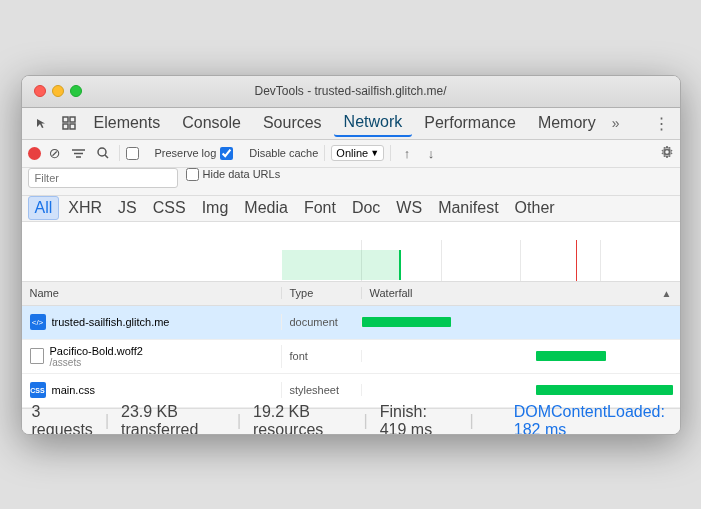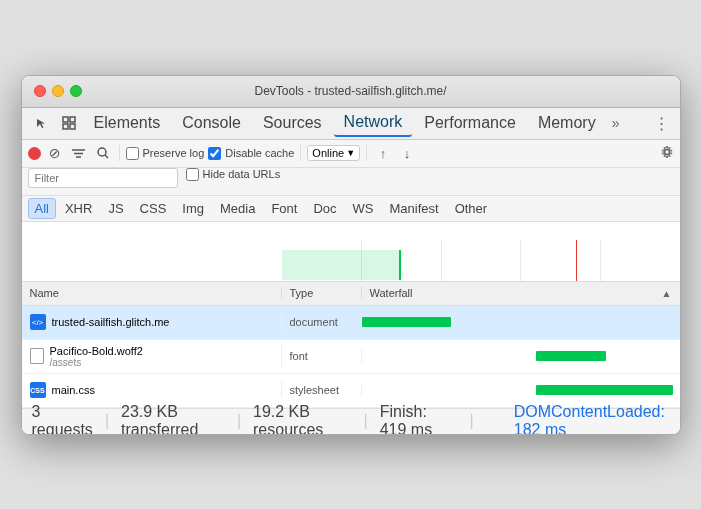--- a/index.html
+++ b/index.html
@@ -125,21 +125,21 @@
     }
     .toolbar-sep {
       width: 1px;
       height: 16px;
       background: #ddd;
       margin: 0 2px;
     }
     .toolbar-checkbox {
       display: flex;
       align-items: center;
-      gap: 4px;
+      gap: 16px;
       font-size: 11px;
       color: #444;
       cursor: pointer;
     }
     .toolbar-checkbox input[type=checkbox] {
       margin: 0;
     }
     .online-select {
       display: flex;
       align-items: center;
@@ -187,21 +187,21 @@
       background: #f5f5f5;
       display: flex;
       align-items: center;
       height: 26px;
       padding: 0 6px;
       border-bottom: 1px solid #ddd;
       gap: 2px;
     }
     .type-btn {
       padding: 2px 6px;
-      font-size: 13px;
+      font-size: 16px;
       color: #444;
       cursor: pointer;
       border-radius: 3px;
       border: 1px solid transparent;
     }
     .type-btn.active {
       background: #d0e1fa;
       color: #1a73e8;
       border-color: #a0c0f0;
     }

